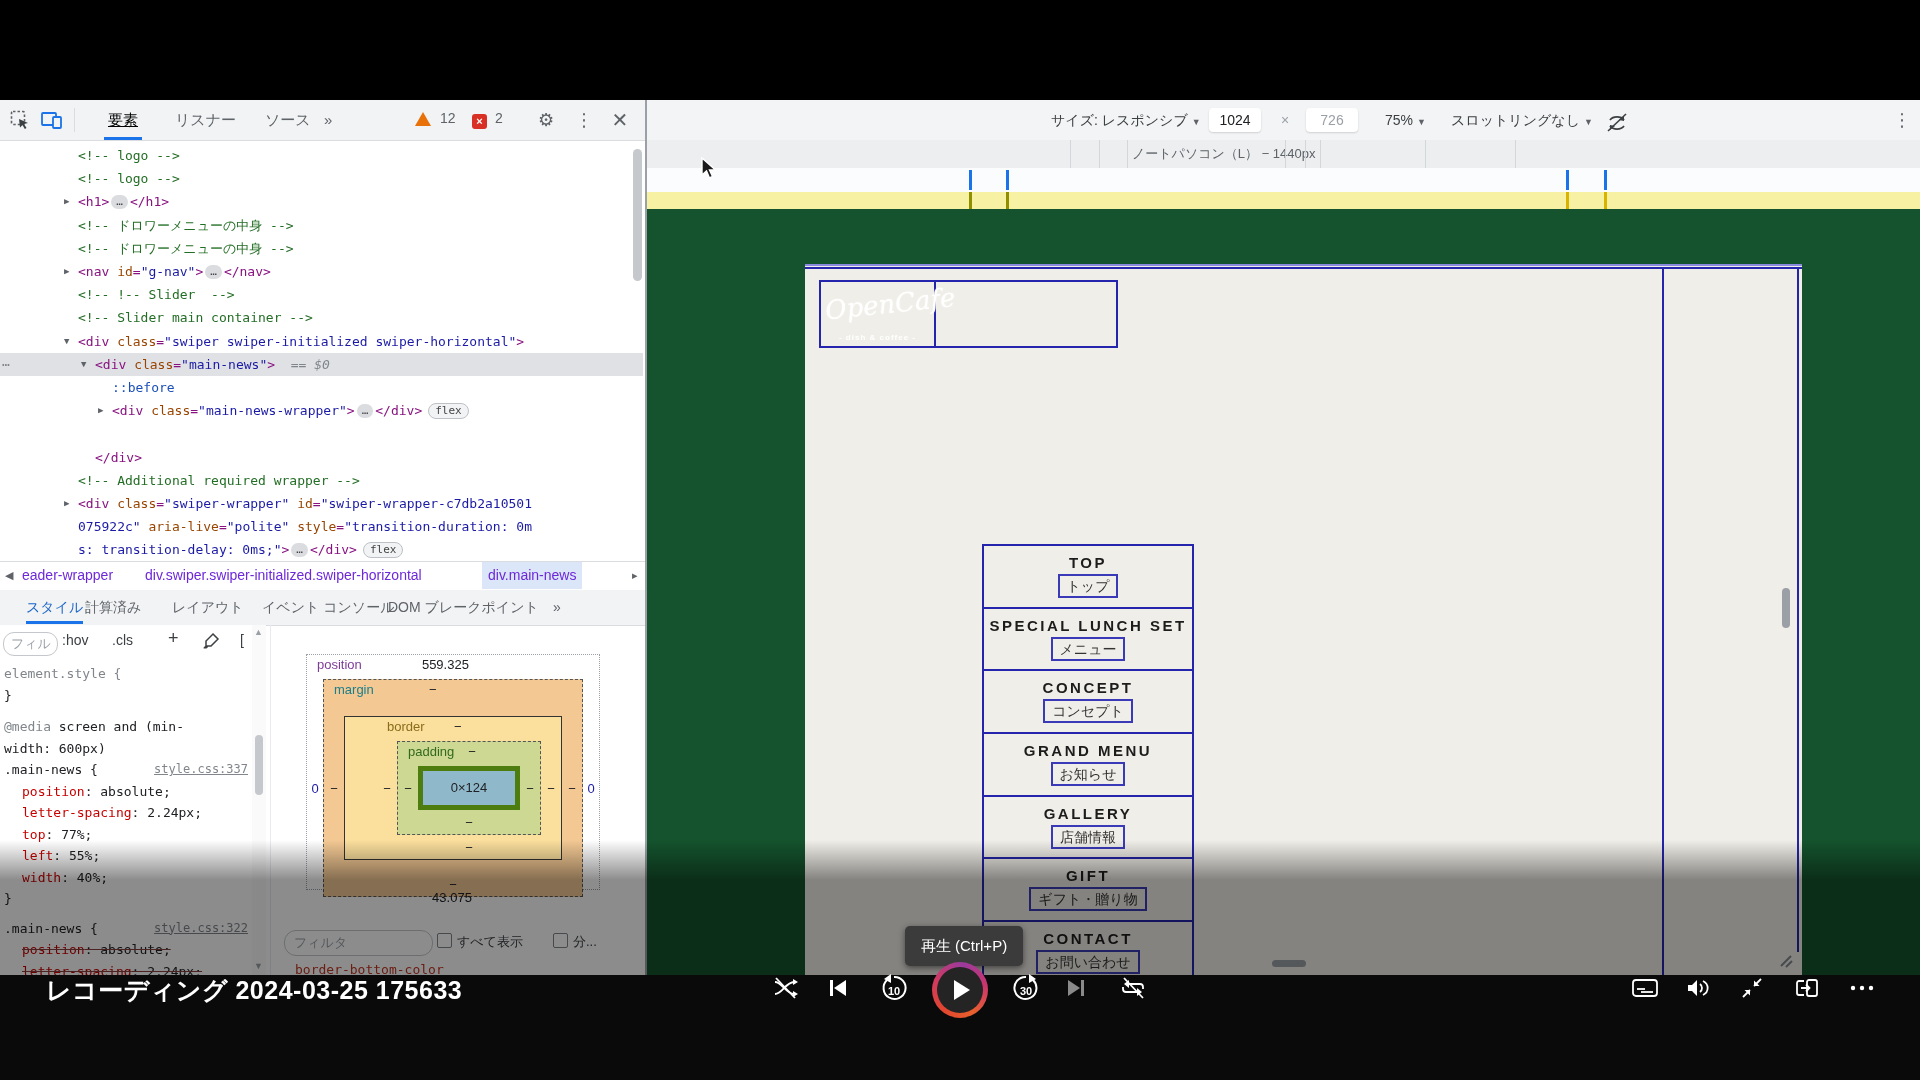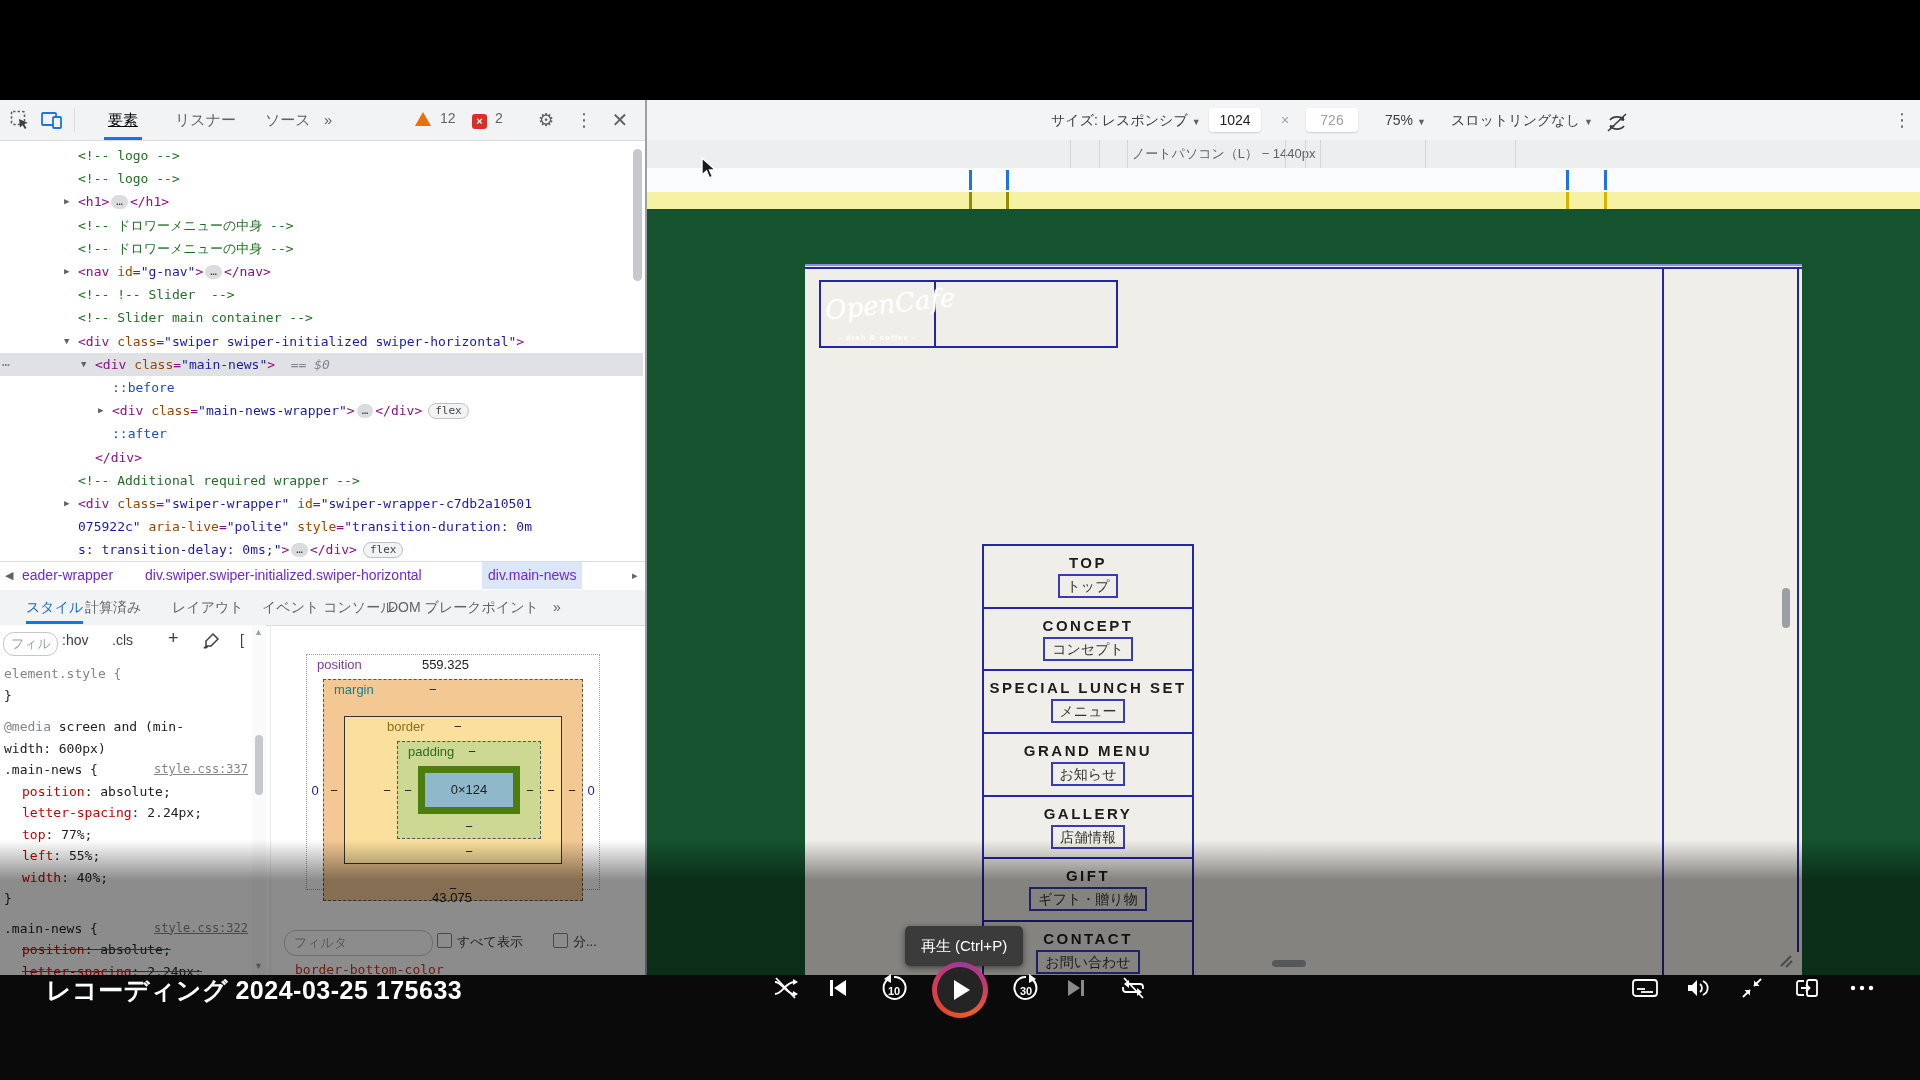--- a/index.html
+++ b/index.html
@@ -64,21 +64,21 @@
   
   #boxmodel{position:absolute;left:306px;top:554px;width:292px;height:234px;background:#fff;border:1px dotted #9aa0a6;
      font-size:13px;color:#202124;}
   .bm-toprow{display:flex;justify-content:space-between;padding:2px 10px 0 10px;height:20px;}
   .bm-lab-pos{color:#7d3c98;} .bm-lab-mar{color:#1b7e8a;} .bm-lab-bor{color:#8a6d1a;} .bm-lab-pad{color:#33691e;}
   .bm-midrow{display:flex;align-items:center;}
   .bm-side0{color:#1a1aa6;width:12px;text-align:center;}
   .bm-margin{flex:1;background:#f3c893;border:1px dashed #555;margin:0 2px;}
   .bm-border{flex:1;background:#fbdf9d;border:1px solid #333;margin:12px 2px;padding-left:32px;}
   .bm-padding{flex:1;background:#cdd993;border:1px dashed #555;margin:0 2px;}
-  .bm-content{flex:1;background:#8fb9cb;border:7px solid #4d7c0f;margin:0 2px;text-align:center;height:34px;line-height:34px;}
+  .bm-content{flex:1;background:#8fb9cb;border:5px solid #4d7c0f;margin:0 2px;text-align:center;height:34px;line-height:34px;}
   .bm-dashrow{text-align:center;height:22px;line-height:22px;}
   .bm-dash{width:16px;text-align:center;}
   #bm-bottomval{position:absolute;left:306px;top:790px;width:292px;text-align:center;font-size:13px;color:#202124;}
 
   
   #comp-filter-box{position:absolute;left:284px;top:830px;width:138px;height:24px;border:1px solid #c4c7cb;border-radius:12px;
      color:#9aa0a6;font-size:13px;line-height:24px;padding-left:9px;background:#fff;}
   .comp-check{position:absolute;top:833px;font-size:13px;color:#3c4043;}
   .cbox{display:inline-block;width:13px;height:13px;border:1px solid #80868b;border-radius:2px;vertical-align:-2px;margin-right:5px;background:#fff;}
   #comp-prop{position:absolute;left:295px;top:862px;font-family:"DejaVu Sans Mono",monospace;font-size:13px;color:#c03522;}
@@ -189,21 +189,20 @@
           <div class="dom-row" style="top: 50.4px;"><span class="tri" style="left: 64px;">▶</span><span style="position: absolute; left: 78px;"><span class="c-t">&lt;h1&gt;</span><span class="c-e">…</span><span class="c-t">&lt;/h1&gt;</span></span></div>
           <div class="dom-row" style="top: 73.6px;"><span style="position: absolute; left: 78px;"><span class="c-m">&lt;!-- ドロワーメニューの中身 --&gt;</span></span></div>
           <div class="dom-row" style="top: 96.8px;"><span style="position: absolute; left: 78px;"><span class="c-m">&lt;!-- ドロワーメニューの中身 --&gt;</span></span></div>
           <div class="dom-row" style="top: 120px;"><span class="tri" style="left: 64px;">▶</span><span style="position: absolute; left: 78px;"><span class="c-t">&lt;nav </span><span class="c-a">id</span><span class="c-t">=</span><span class="c-v">"g-nav"</span><span class="c-t">&gt;</span><span class="c-e">…</span><span class="c-t">&lt;/nav&gt;</span></span></div>
           <div class="dom-row" style="top: 143.2px;"><span style="position: absolute; left: 78px;"><span class="c-m">&lt;!-- !-- Slider  --&gt;</span></span></div>
           <div class="dom-row" style="top: 166.4px;"><span style="position: absolute; left: 78px;"><span class="c-m">&lt;!-- Slider main container --&gt;</span></span></div>
           <div class="dom-row" style="top: 189.6px;"><span class="tri" style="left: 64px;">▼</span><span style="position: absolute; left: 78px;"><span class="c-t">&lt;div </span><span class="c-a">class</span><span class="c-t">=</span><span class="c-v">"swiper swiper-initialized swiper-horizontal"</span><span class="c-t">&gt;</span></span></div>
           <div class="dom-row sel" style="top: 212.8px;"><span class="gut c-g">⋯</span><span class="tri" style="left: 81px;">▼</span><span style="position: absolute; left: 95px;"><span class="c-t">&lt;div </span><span class="c-a">class</span><span class="c-t">=</span><span class="c-v">"main-news"</span><span class="c-t">&gt;</span><span class="c-g">  == $0</span></span></div>
           <div class="dom-row" style="top: 236px;"><span style="position: absolute; left: 112px;"><span class="c-p">::before</span></span></div>
           <div class="dom-row" style="top: 259.2px;"><span class="tri" style="left: 98px;">▶</span><span style="position: absolute; left: 112px;"><span class="c-t">&lt;div </span><span class="c-a">class</span><span class="c-t">=</span><span class="c-v">"main-news-wrapper"</span><span class="c-t">&gt;</span><span class="c-e">…</span><span class="c-t">&lt;/div&gt;</span><span class="flex-badge">flex</span></span></div>
-          <div class="dom-row" style="top: 282.4px;"><span style="position: absolute; left: 112px;"><span class="c-p">::after</span></span></div>
           <div class="dom-row" style="top: 305.6px;"><span style="position: absolute; left: 95px;"><span class="c-t">&lt;/div&gt;</span></span></div>
           <div class="dom-row" style="top: 328.8px;"><span style="position: absolute; left: 78px;"><span class="c-m">&lt;!-- Additional required wrapper --&gt;</span></span></div>
           <div class="dom-row" style="top: 352px;"><span class="tri" style="left: 64px;">▶</span><span style="position: absolute; left: 78px;"><span class="c-t">&lt;div </span><span class="c-a">class</span><span class="c-t">=</span><span class="c-v">"swiper-wrapper"</span><span class="c-k"> </span><span class="c-a">id</span><span class="c-t">=</span><span class="c-v">"swiper-wrapper-c7db2a10501</span></span></div>
           <div class="dom-row" style="top: 375.2px;"><span style="position: absolute; left: 78px;"><span class="c-v">075922c"</span><span class="c-k"> </span><span class="c-a">aria-live</span><span class="c-t">=</span><span class="c-v">"polite"</span><span class="c-k"> </span><span class="c-a">style</span><span class="c-t">=</span><span class="c-v">"transition-duration: 0m</span></span></div>
           <div class="dom-row" style="top: 398.4px;"><span style="position: absolute; left: 78px;"><span class="c-v">s: transition-delay: 0ms;"</span><span class="c-t">&gt;</span><span class="c-e">…</span><span class="c-t">&lt;/div&gt;</span><span class="flex-badge">flex</span></span></div>
         </div>
       <div id="dom-scroll"></div>
 
       <div id="crumbbar">
         <span class="crumb-arrow" style="left:5px">◀</span>
@@ -365,26 +364,26 @@
             <div id="logo-script">OpenCafe</div>
             <div id="logo-sub">- dish &amp; coffee -</div>
           </div>
         </div>
         <div id="menu">
             <div class="menu-cell">
               <div class="menu-en">TOP</div>
               <div><span class="menu-jp">トップ</span></div>
             </div>
             <div class="menu-cell">
+              <div class="menu-en">SPECIAL LUNCH SET</div>
+              <div><span class="menu-jp">メニュー</span></div>
+            </div>
+            <div class="menu-cell">
               <div class="menu-en">CONCEPT</div>
               <div><span class="menu-jp">コンセプト</span></div>
-            </div>
-            <div class="menu-cell">
-              <div class="menu-en">SPECIAL LUNCH SET</div>
-              <div><span class="menu-jp">メニュー</span></div>
             </div>
             <div class="menu-cell">
               <div class="menu-en">GRAND MENU</div>
               <div><span class="menu-jp">お知らせ</span></div>
             </div>
             <div class="menu-cell">
               <div class="menu-en">GALLERY</div>
               <div><span class="menu-jp">店舗情報</span></div>
             </div>
             <div class="menu-cell">

